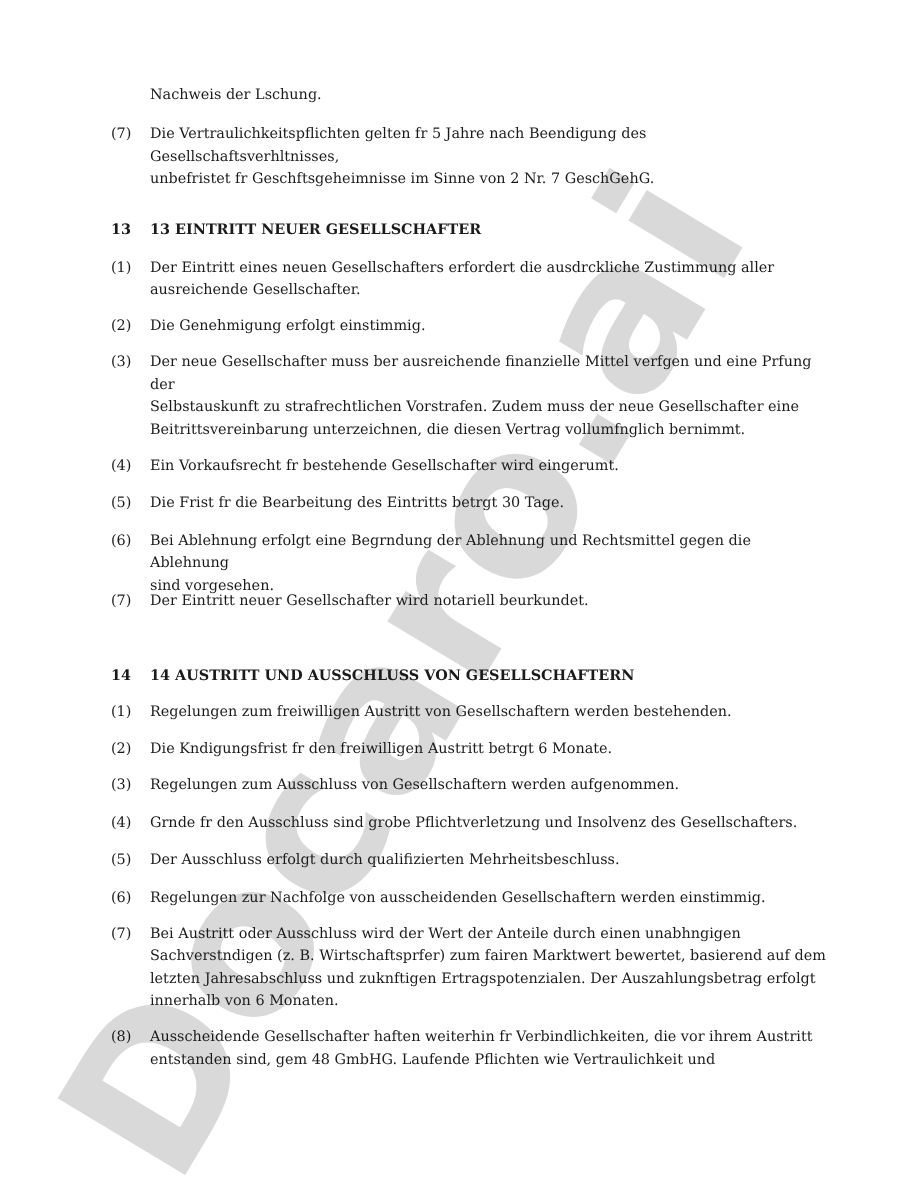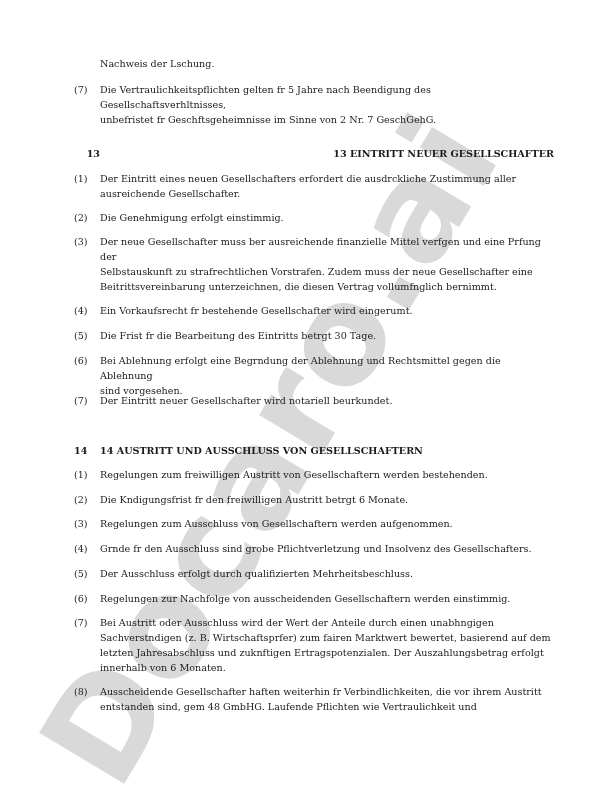--- a/index.html
+++ b/index.html
@@ -78,21 +78,21 @@
     </div>
 
     <div class="block" style="top:82px;">
       <span class="num">(7)</span>
       <div class="text">
         <div>Die Vertraulichkeitspflichten gelten fr 5 Jahre nach Beendigung des Gesellschaftsverhltnisses,</div>
         <div>unbefristet fr Geschftsgeheimnisse im Sinne von  2 Nr. 7 GeschGehG.</div>
       </div>
     </div>
 
-    <div class="block heading" style="top:146px;text-align:right;">
+    <div class="block heading" style="top:146px;">
       <span class="num">13</span>
       <div class="text">13 EINTRITT NEUER GESELLSCHAFTER</div>
     </div>
 
     <div class="block" style="top:171px;">
       <span class="num">(1)</span>
       <div class="text">
         <div>Der Eintritt eines neuen Gesellschafters erfordert die ausdrckliche Zustimmung aller</div>
         <div>ausreichende Gesellschafter.</div>
       </div>

